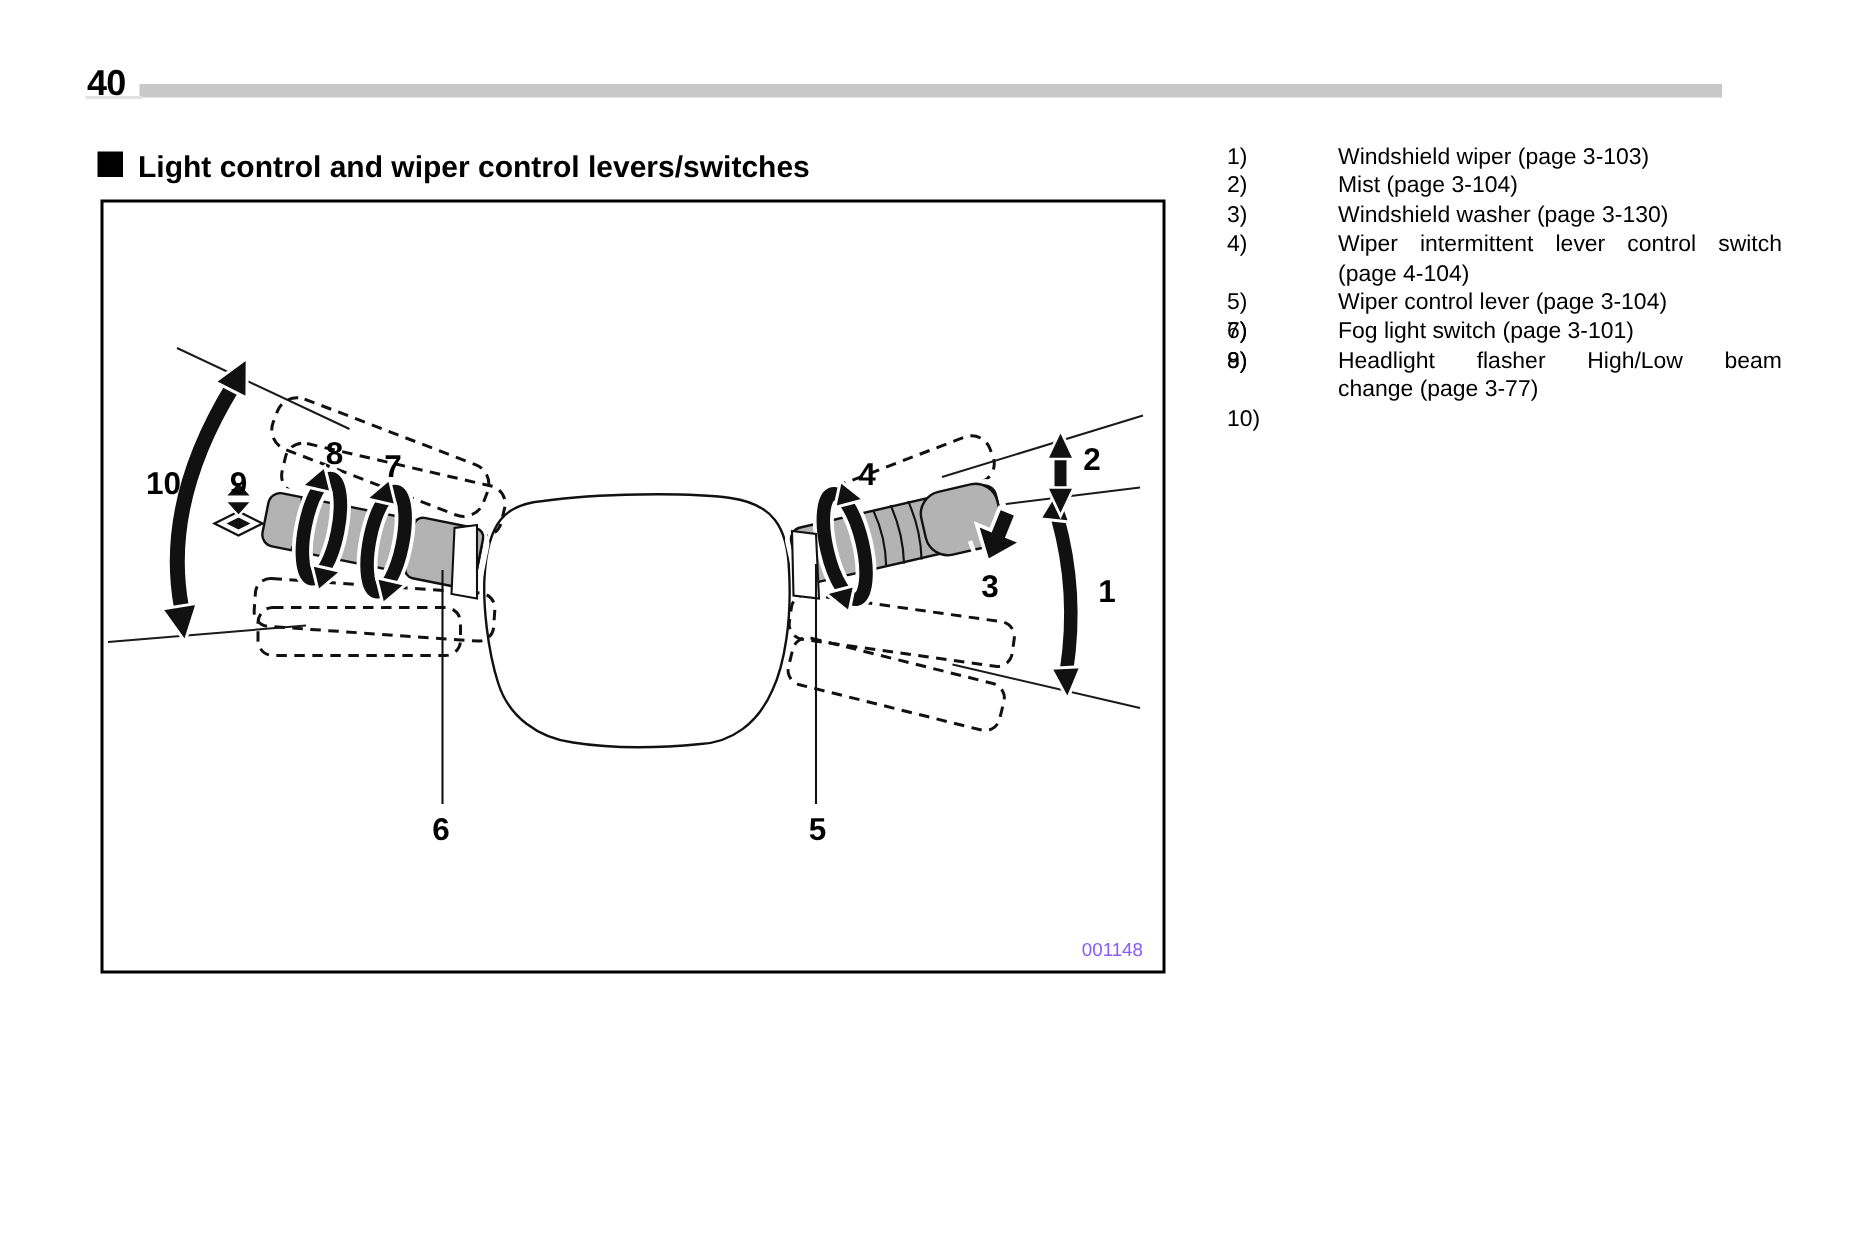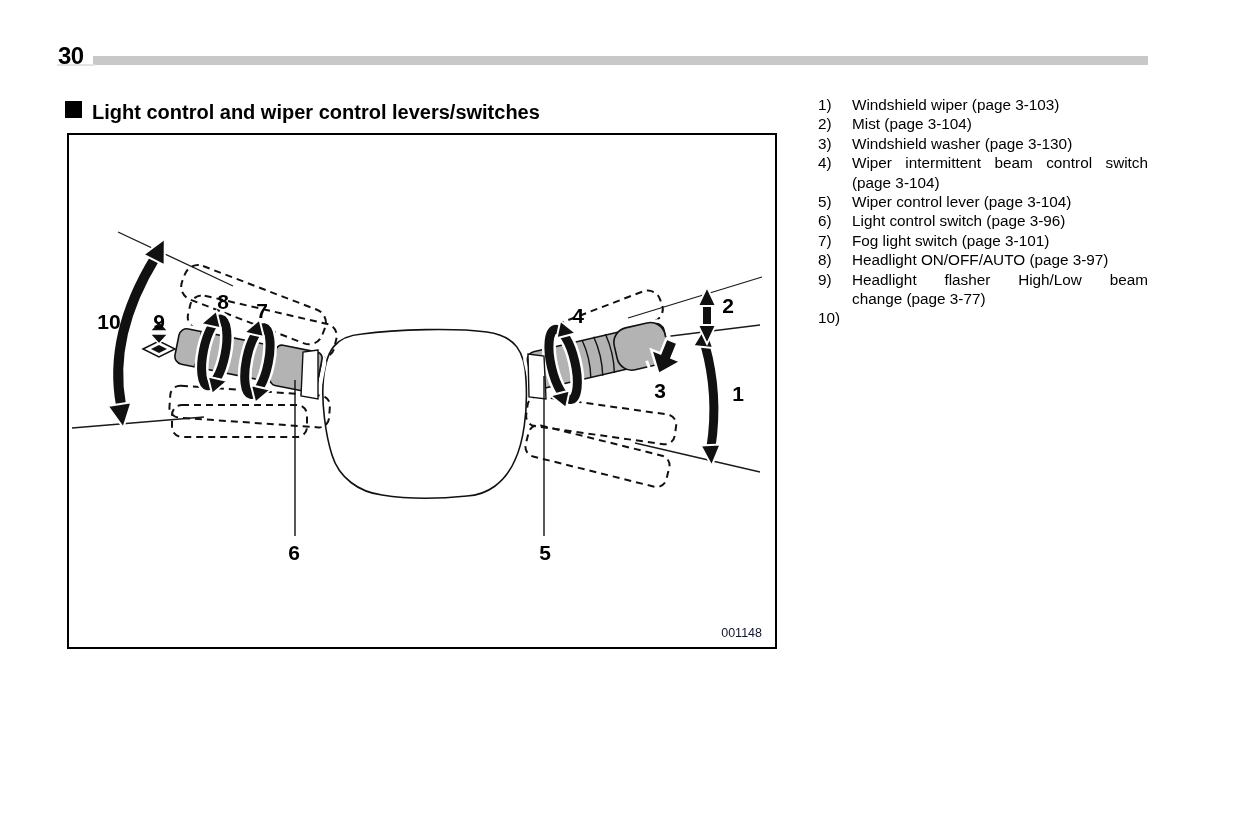--- a/index.html
+++ b/index.html
@@ -26,39 +26,39 @@
     font-size:20px;font-weight:bold;white-space:nowrap;
   }
   .sec-square{width:17px;height:17px;background:#000;display:inline-block;margin-right:10px;}
   
   .fig-box{
     position:absolute;left:67px;top:133px;width:706px;height:512px;
     border:2px solid #000;background:#fff;
   }
   .fig-box svg{position:absolute;left:0;top:0;}
   .fig-code{
-    position:absolute;right:13px;bottom:7px;font-size:12.5px;color:#0f172a;
+    position:absolute;right:13px;bottom:7px;font-size:12.5px;color:#8b5cf6;
   }
   
   .legend{
     position:absolute;left:818px;top:95px;width:332px;
     font-size:15.3px;line-height:19.4px;
   }
   .lg-item{position:relative;padding-left:34px;}
   .lg-num{position:absolute;left:0;top:0;}
-  .lg-text{width:296px;}
+  .lg-text{width:296px;margin-left:40px;}
   .lg-line{white-space:normal;}
   .lg-line.just{text-align:justify;text-align-last:justify;}
   
   .cal{font-family:"Liberation Sans",sans-serif;font-size:21px;font-weight:bold;}
 </style>
 </head>
 <body>
 
-<div class="page-num">30</div>
+<div class="page-num">40</div>
 <div class="head-bar"></div>
 <div class="head-rule"></div>
 
 <div class="sec-title">
   <span class="sec-square"></span>
   <span>Light control and wiper control levers/switches</span>
 </div>
 
 <div class="fig-box">
   <svg width="706" height="512" viewBox="2 2 706 512">
@@ -235,47 +235,41 @@
     </div>
     <div class="lg-item">
       <span class="lg-num">3)</span>
       <div class="lg-text">
         <div class="lg-line">Windshield washer (page 3-130)</div>
       </div>
     </div>
     <div class="lg-item">
       <span class="lg-num">4)</span>
       <div class="lg-text">
-        <div class="lg-line just">Wiper intermittent beam control switch</div>
-        <div class="lg-line">(page 3-104)</div>
+        <div class="lg-line just">Wiper intermittent lever control switch</div>
+        <div class="lg-line">(page 4-104)</div>
       </div>
     </div>
     <div class="lg-item">
       <span class="lg-num">5)</span>
       <div class="lg-text">
         <div class="lg-line">Wiper control lever (page 3-104)</div>
       </div>
     </div>
     <div class="lg-item">
       <span class="lg-num">6)</span>
-      <div class="lg-text">
-        <div class="lg-line">Light control switch (page 3-96)</div>
-      </div>
     </div>
     <div class="lg-item">
       <span class="lg-num">7)</span>
       <div class="lg-text">
         <div class="lg-line">Fog light switch (page 3-101)</div>
       </div>
     </div>
     <div class="lg-item">
       <span class="lg-num">8)</span>
-      <div class="lg-text">
-        <div class="lg-line">Headlight ON/OFF/AUTO (page 3-97)</div>
-      </div>
     </div>
     <div class="lg-item">
       <span class="lg-num">9)</span>
       <div class="lg-text">
         <div class="lg-line just">Headlight flasher High/Low beam</div>
         <div class="lg-line">change (page 3-77)</div>
       </div>
     </div>
     <div class="lg-item">
       <span class="lg-num">10)</span>

